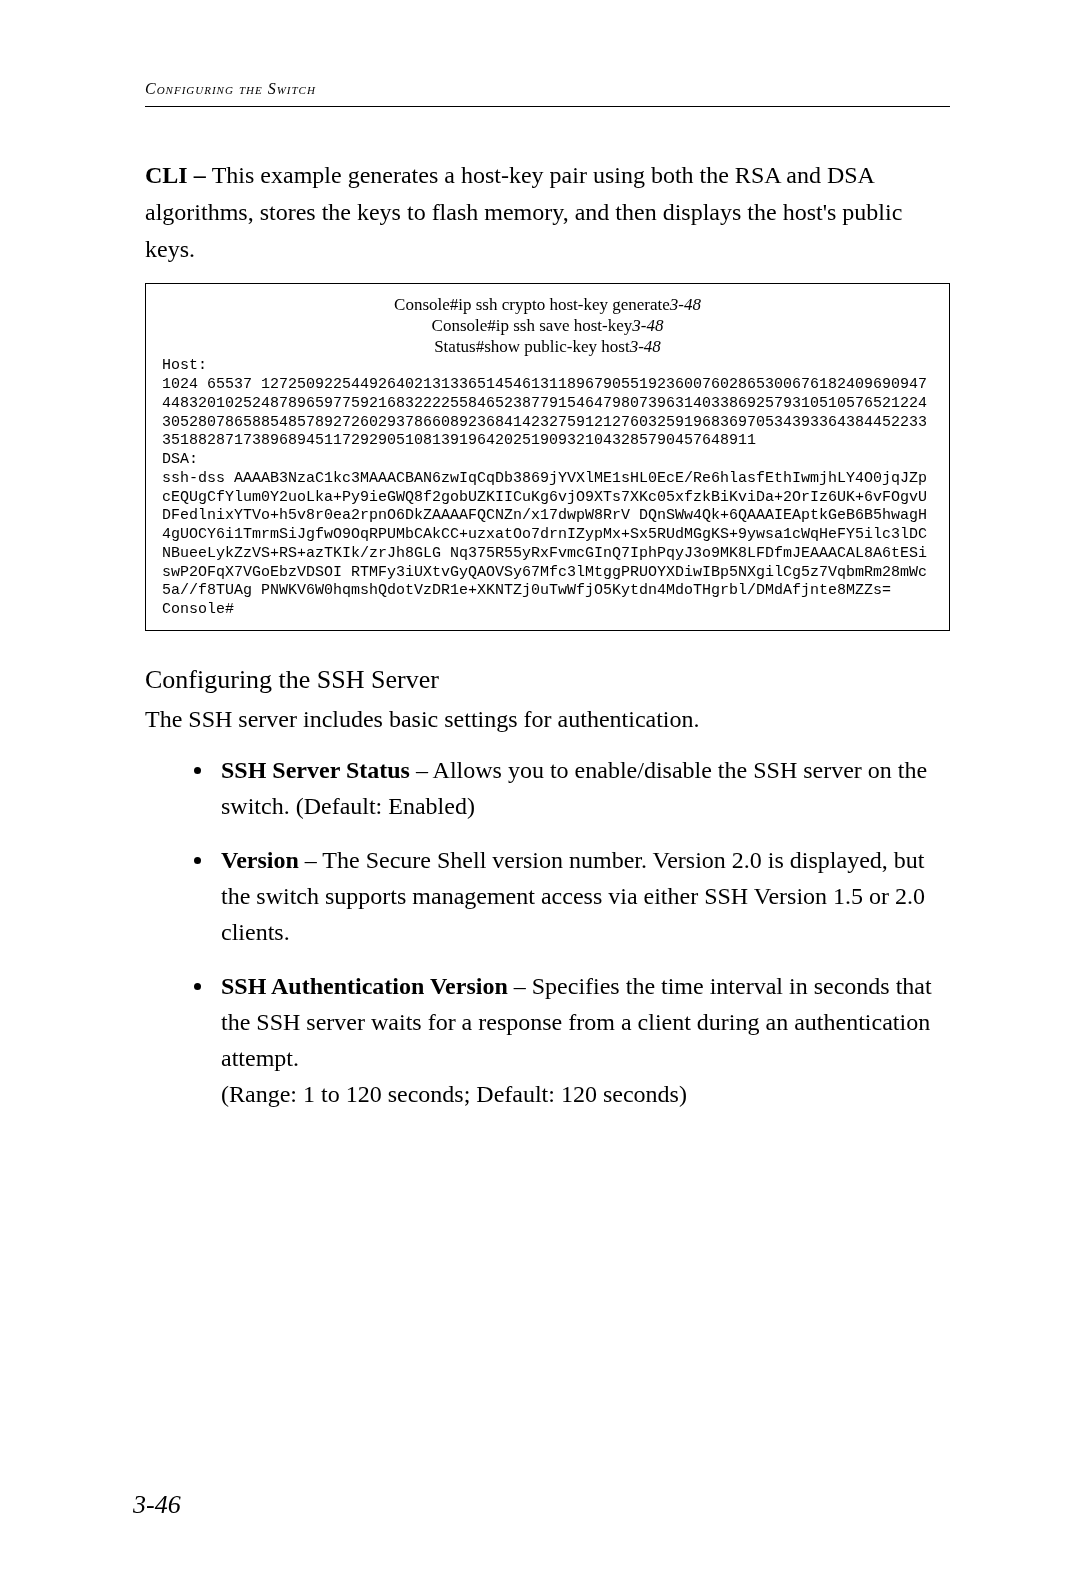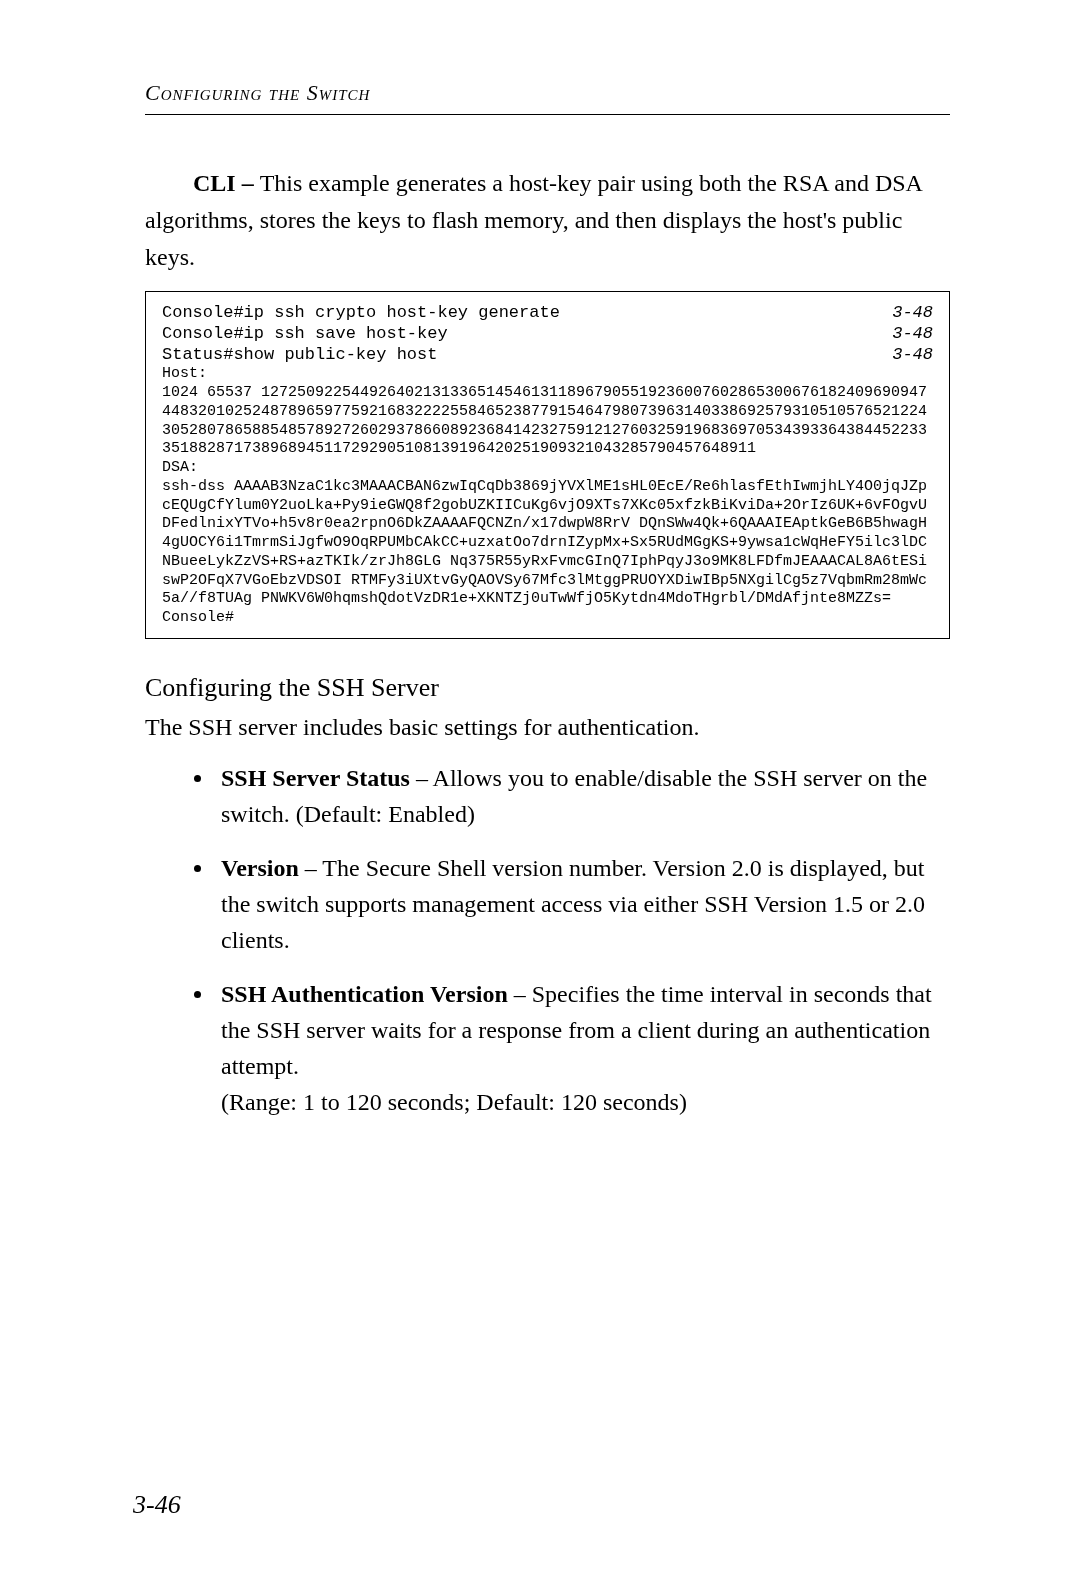--- a/index.html
+++ b/index.html
@@ -12,50 +12,49 @@
     height: 1570px;
     box-sizing: border-box;
     padding: 80px 130px 60px 145px;
     font-family: Garamond, "Times New Roman", Georgia, serif;
     color: #000;
     position: relative;
   }
   .running-head {
     font-variant: small-caps;
     font-style: italic;
-    font-size: 22px;
+    font-size: 16px;
     letter-spacing: 1px;
     margin-bottom: 8px;
   }
   .hr {
     border: none;
     border-top: 1px solid #000;
     margin: 0 0 50px 0;
   }
   .body-para {
     font-size: 24px;
     line-height: 1.55;
     margin: 0 0 14px 0;
   }
   .cli-bold {
     font-weight: bold;
-    margin-left: 48px;
   }
   .term-box {
     border: 1px solid #000;
     padding: 10px 16px 10px 16px;
     margin: 6px 0 34px 0;
   }
   .term-line {
-    font-family: Liberation Mono, monospace;
+    font-family: Liberation Serif, serif;
     font-size: 17px;
     line-height: 1.25;
     white-space: pre;
     display: flex;
-    justify-content: space-between;
+    justify-content: center;
   }
   .term-line .cmd { white-space: pre; }
   .term-line .ref { font-style: italic; white-space: pre; }
   .term-plain {
     font-family: "Courier New", Courier, monospace;
     font-size: 15px;
     line-height: 1.25;
     white-space: pre-wrap;
     word-break: break-all;
   }

